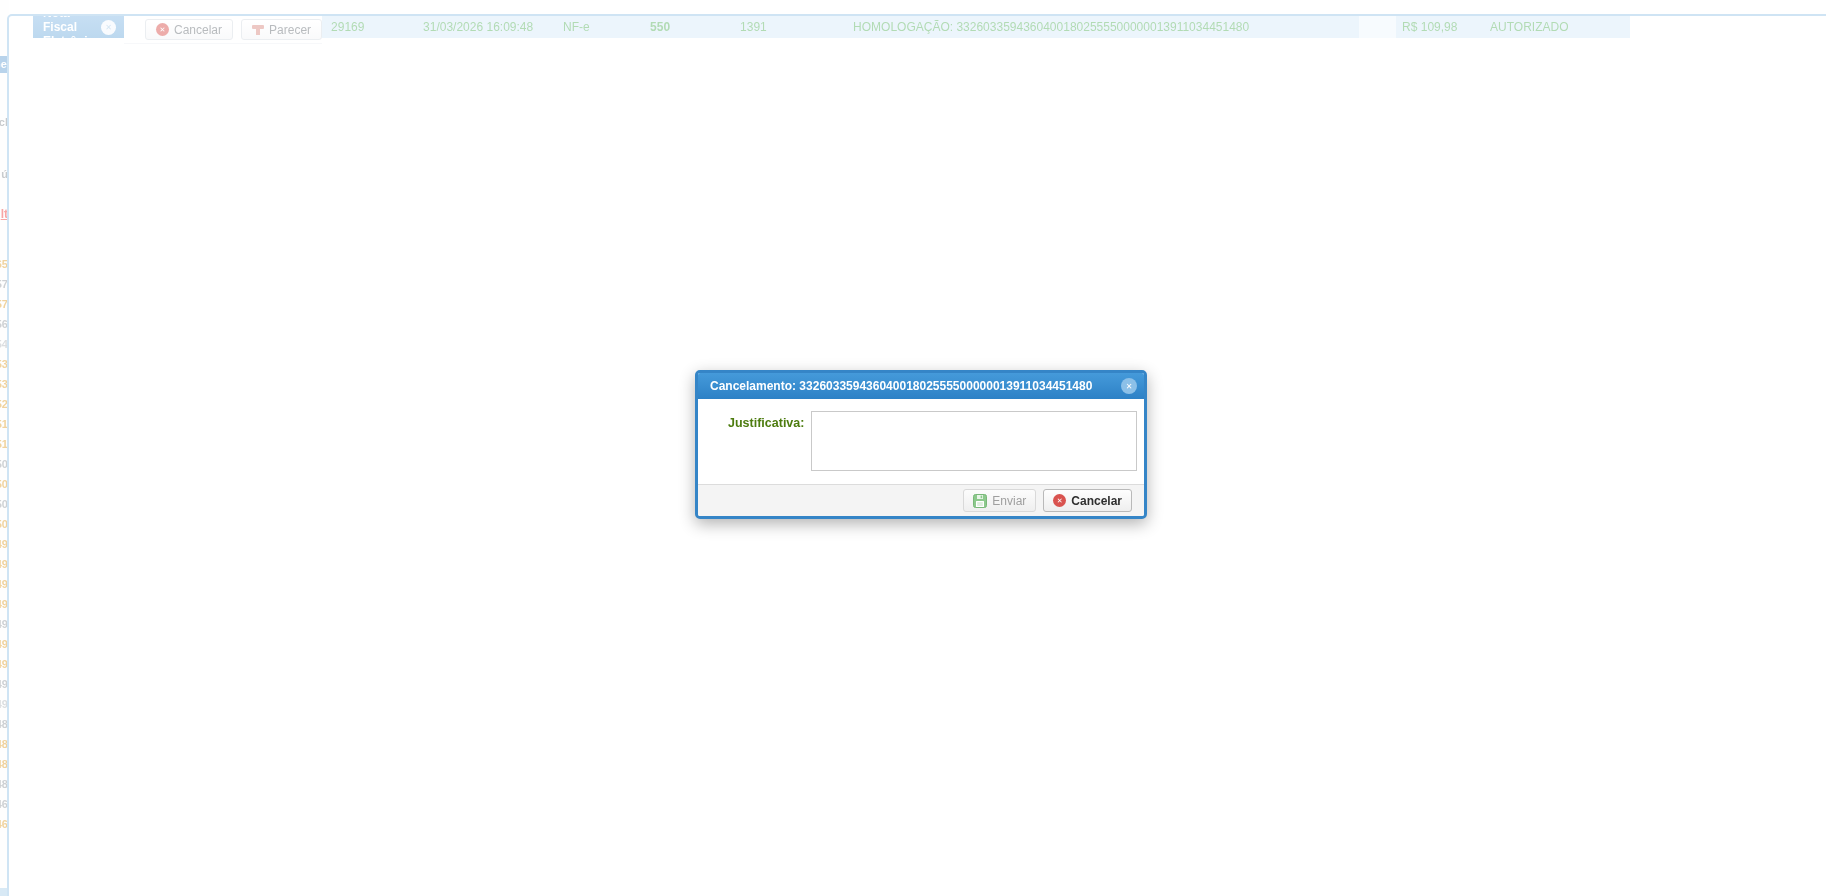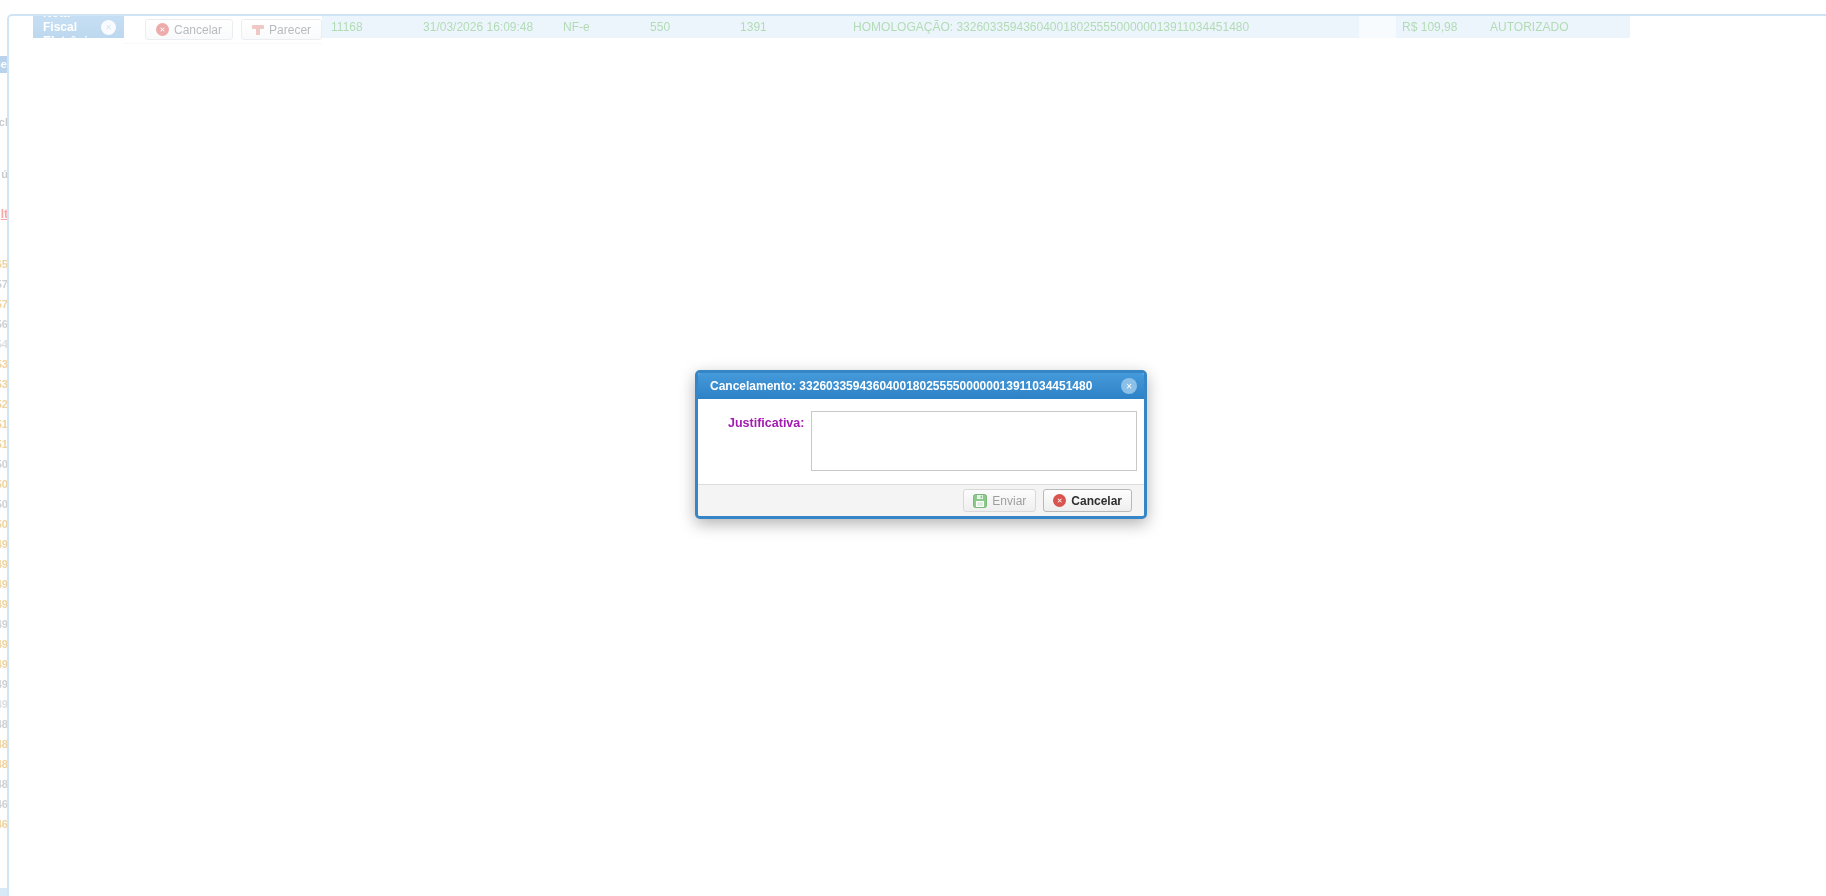--- a/index.html
+++ b/index.html
@@ -64,21 +64,21 @@
     border:3px solid #3585c7;border-radius:5px;background:#ffffff;
     box-shadow:0 5px 16px rgba(0,0,0,.30);overflow:hidden;
   }
   .modal-header{height:26px;background:linear-gradient(#459ada,#2d81c6);
     display:flex;align-items:center;padding:0 7px 0 12px;}
   .modal-title{color:#ffffff;font-weight:bold;font-size:12px;flex:1;white-space:nowrap;}
   .modal-close{width:16px;height:16px;border-radius:50%;background:#8cc0e8;
     display:flex;align-items:center;justify-content:center;cursor:pointer;}
   .modal-close::before{content:'\2715';color:#ffffff;font-size:8px;font-weight:bold;}
   .modal-body{position:relative;height:85px;background:#ffffff;}
-  .field-label{position:absolute;left:30px;top:17px;font-size:12.5px;font-weight:bold;color:#a21caf;}
+  .field-label{position:absolute;left:30px;top:17px;font-size:12.5px;font-weight:bold;color:#4d7c0f;}
   .req-mark{position:absolute;left:134px;top:13px;font-size:12px;font-weight:bold;color:#cc1111;}
   .justificativa{position:absolute;left:113px;top:12px;width:316px;height:50px;
     border:1px solid #c9c9c9;resize:none;font-family:inherit;font-size:12px;padding:4px;box-sizing:content-box;outline:none;}
   .modal-footer{height:31px;background:#f4f4f4;border-top:1px solid #dcdcdc;
     display:flex;justify-content:flex-end;align-items:center;gap:7px;padding:0 12px;}
   .m-btn{height:23px;display:inline-flex;align-items:center;gap:5px;padding:0 9px;
     font-size:12px;border-radius:3px;font-family:inherit;cursor:pointer;}
   .btn-enviar{border:1px solid #d9d9d9;background:linear-gradient(#fcfcfc,#efefef);color:#9f9f9f;cursor:default;}
   .btn-cancelar{border:1px solid #b9b9b9;background:linear-gradient(#fefefe,#eeeeee);color:#2f2f2f;font-weight:600;}
   .save-svg{display:block;}
@@ -138,24 +138,24 @@
     <button class="tb-btn">
       <span class="ico-circle-x"></span>
       <span>Cancelar</span>
     </button>
     <button class="tb-btn">
       <span class="ico-parecer"></span>
       <span>Parecer</span>
     </button>
   </div>
   <div class="grid-row">
-    <div class="gr-cell" style="width: 92px;">11168</div>
+    <div class="gr-cell" style="width: 92px;">29169</div>
       <div class="gr-cell" style="width: 140px;">31/03/2026 16:09:48</div>
       <div class="gr-cell" style="width: 87px;">NF-e</div>
-      <div class="gr-cell" style="width: 90px;">550</div>
+      <div class="gr-cell" style="width: 90px; font-weight: bold;">550</div>
       <div class="gr-cell" style="width: 89px;">1391</div>
       <div class="gr-cell" style="width: 512px; margin-left: 24px;">HOMOLOGAÇÃO: 33260335943604001802555500000013911034451480</div>
       <div class="gr-cell blank" style="width: 12px;"></div>
       <div class="gr-cell blank" style="width: 25px;"></div>
       <div class="gr-cell" style="width: 88px;">R$ 109,98</div>
       <div class="gr-cell" style="width: 146px;">AUTORIZADO</div>
   </div>
   <div class="grid-body"></div>
 </div>
 

